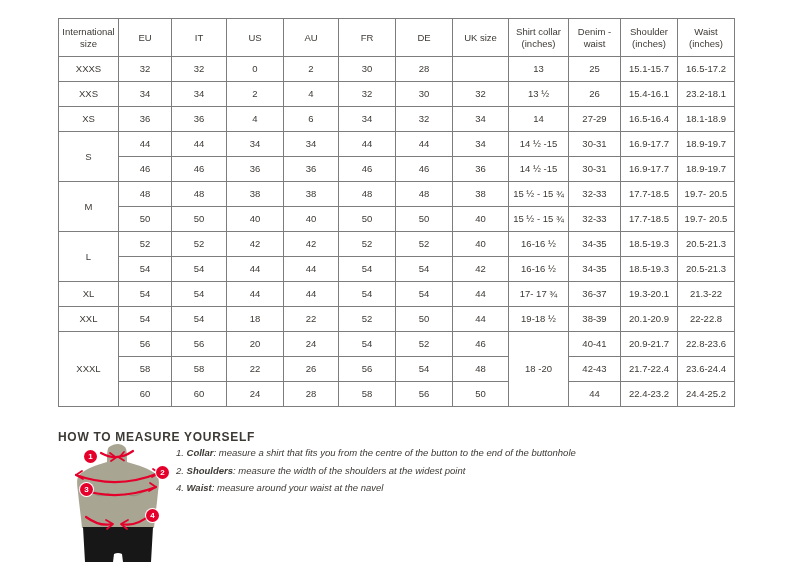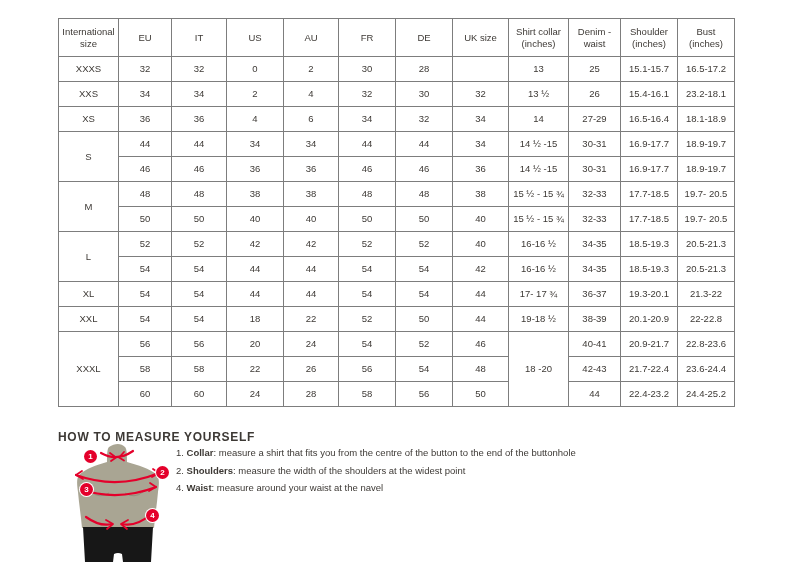--- a/index.html
+++ b/index.html
@@ -33,21 +33,21 @@
   .marker{
     position:absolute;width:13px;height:13px;border-radius:50%;
     background:#e4002b;color:#fff;font-size:8px;font-weight:bold;
     display:flex;align-items:center;justify-content:center;line-height:1;
     box-shadow:0 0 0 1px #fff;
   }
   .m1{left:29px;top:10px;} .m2{left:101px;top:26px;}
   .m3{left:25px;top:43px;} .m4{left:91px;top:69px;}
 
   .measure-items{position:absolute;left:176px;top:447px;font-size:9.5px;color:#3d3935;}
-  .measure-item{margin-bottom:6.5px;line-height:11px;white-space:nowrap;}
+  .measure-item{margin-bottom:6.5px;line-height:11px;white-space:nowrap;font-style:italic;}
   .measure-item .lbl{font-weight:bold;}
 </style>
 </head>
 <body>
 
 <div class="page">
 
   <table class="size-table">
     <colgroup>
       <col style="width:60px">
@@ -69,21 +69,21 @@
         <th>EU</th>
         <th>IT</th>
         <th>US</th>
         <th>AU</th>
         <th>FR</th>
         <th>DE</th>
         <th>UK size</th>
         <th>Shirt collar (inches)</th>
         <th>Denim - waist</th>
         <th>Shoulder (inches)</th>
-        <th>Bust (inches)</th>
+        <th>Waist (inches)</th>
       </tr>
     </thead>
     <tbody>
       <tr>
         <td>XXXS</td>
         <td>32</td>
         <td>32</td>
         <td>0</td>
         <td>2</td>
         <td>30</td>

